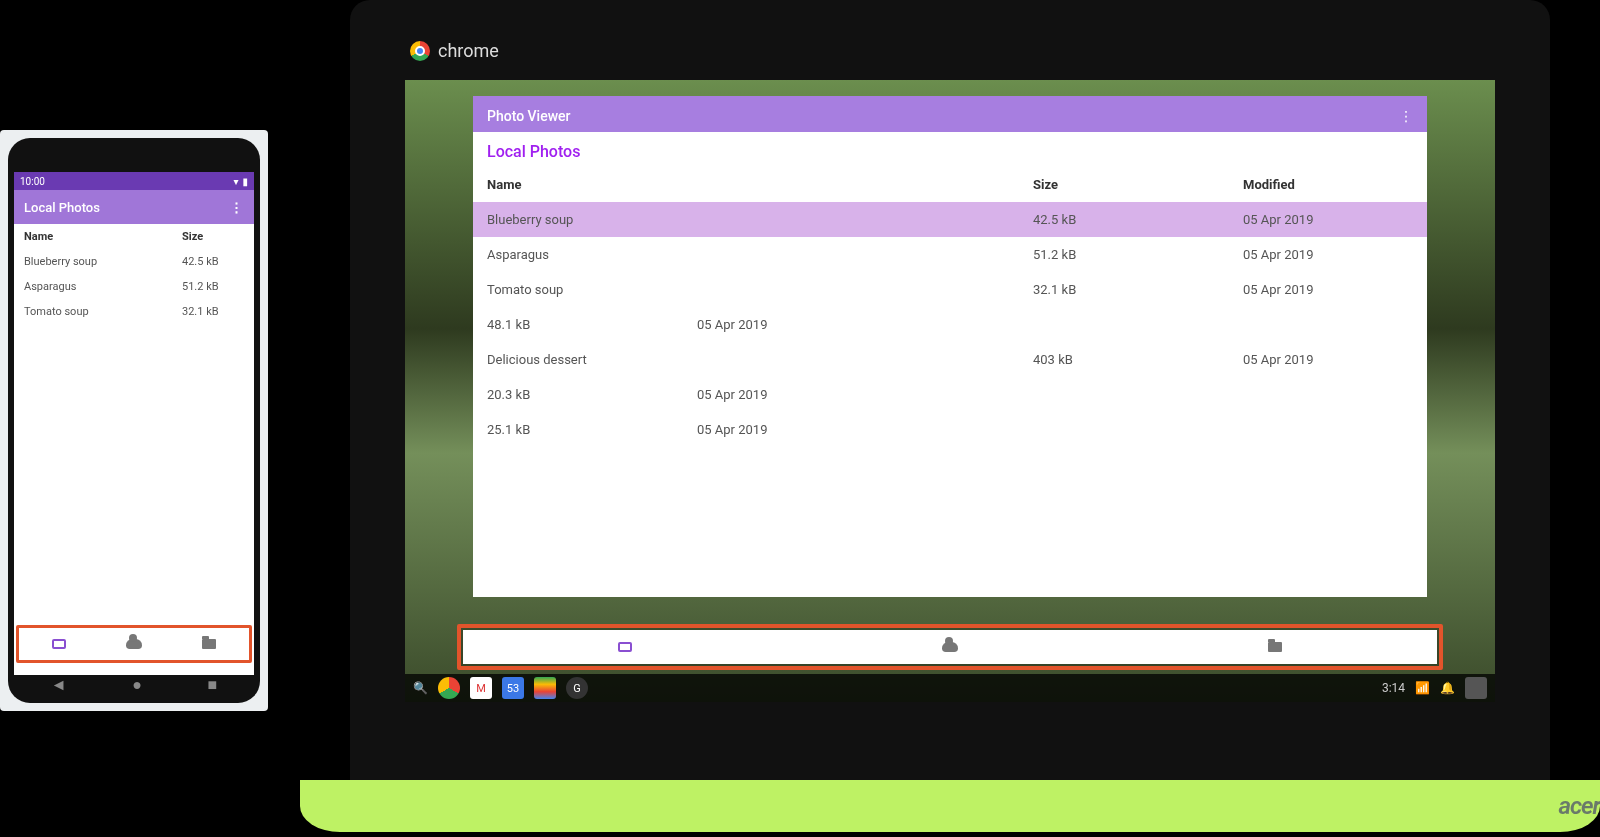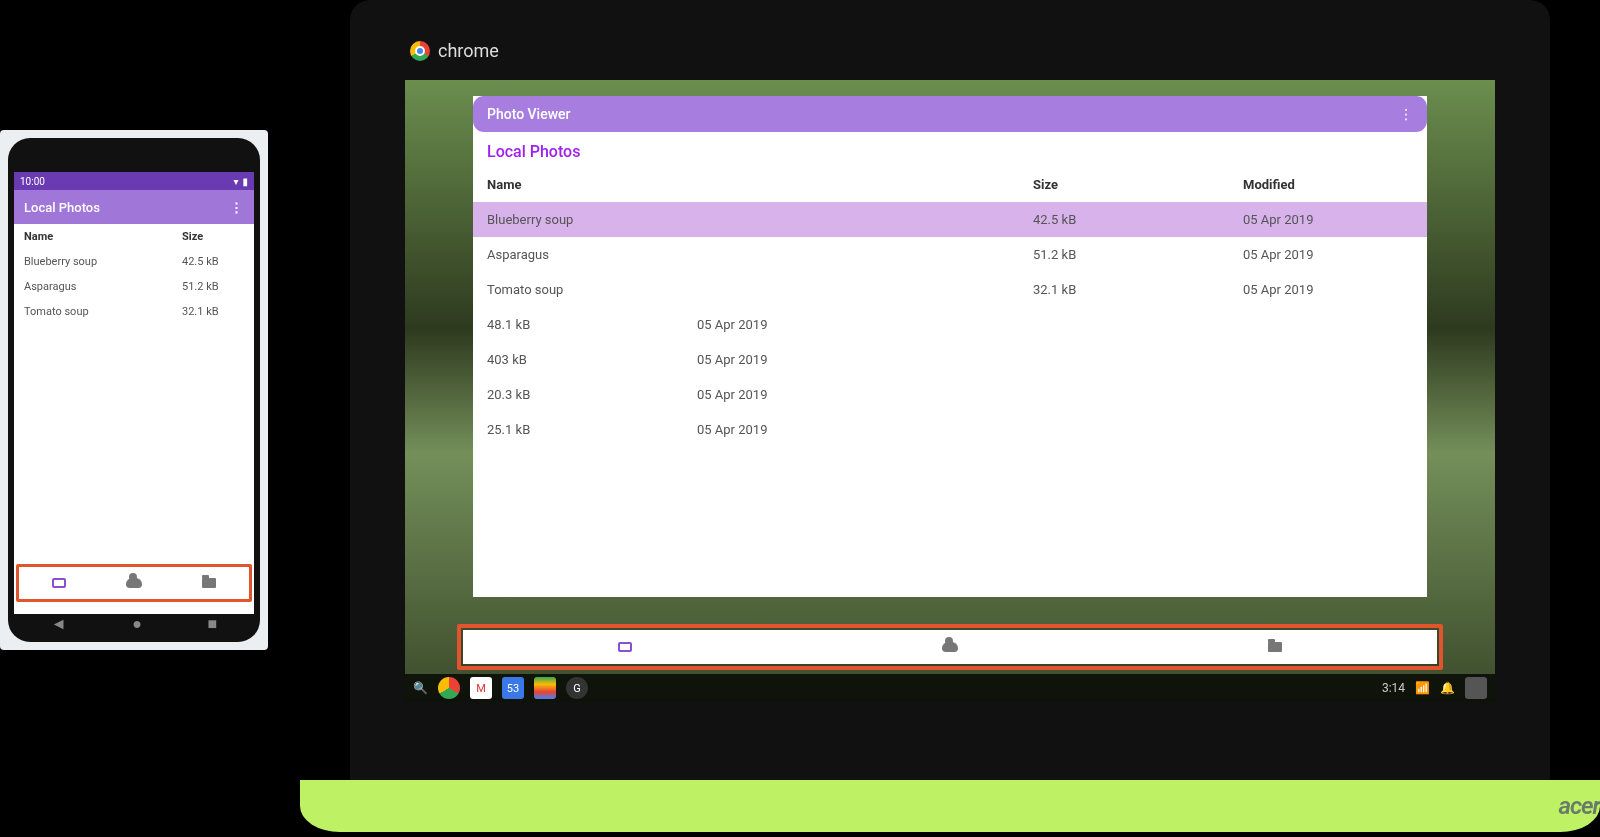--- a/index.html
+++ b/index.html
@@ -11,21 +11,21 @@
     overflow: hidden;
     position: relative;
   }
 
   
   .phone-frame {
     position: absolute;
     left: 0px;
     top: 130px;
     width: 268px;
-    height: 520px;
+    height: 581px;
     background: #eceff1;
     padding: 8px;
     border-radius: 4px;
   }
   .phone-body {
     width: 100%; height: 100%;
     background: #111;
     border-radius: 22px;
     padding: 34px 6px 28px 6px;
     position: relative;
@@ -146,23 +146,23 @@
 
   .app-window {
     position: absolute;
     left: 68px; top: 16px;
     width: 954px;
     background: #fff;
     display: flex; flex-direction: column;
   }
   .app-bar {
     height: 36px; background: #a77ee0;
-    color: #fff; display: flex; align-items: center;
+    color: #fff; display: flex; align-items: flex-start;
     justify-content: space-between;
-    padding: 0 14px; font-size: 14px; font-weight: 500; border-radius: 11px;
+    padding: 12px 14px; font-size: 14px; font-weight: 500;
   }
   .app-subtitle {
     padding: 10px 14px 6px; color: #a020f0;
     font-size: 16px; font-weight: 500;
   }
   .tbl { color: #555; font-size: 13px; }
   .tbl-header, .tbl-row {
     display: flex; align-items: center;
     padding: 10px 14px;
   }
@@ -325,20 +325,21 @@
           <div class="tbl-row">
             <span class="c-name">Tomato soup</span>
             <span class="c-size">32.1 kB</span>
             <span class="c-mod">05 Apr 2019</span>
           </div>
           <div class="tbl-row">
             <span class="c-size">48.1 kB</span>
             <span class="c-mod">05 Apr 2019</span>
           </div>
           <div class="tbl-row">
+            <span class="c-name">Delicious dessert</span>
             <span class="c-size">403 kB</span>
             <span class="c-mod">05 Apr 2019</span>
           </div>
           <div class="tbl-row">
             <span class="c-size">20.3 kB</span>
             <span class="c-mod">05 Apr 2019</span>
           </div>
           <div class="tbl-row">
             <span class="c-size">25.1 kB</span>
             <span class="c-mod">05 Apr 2019</span>

